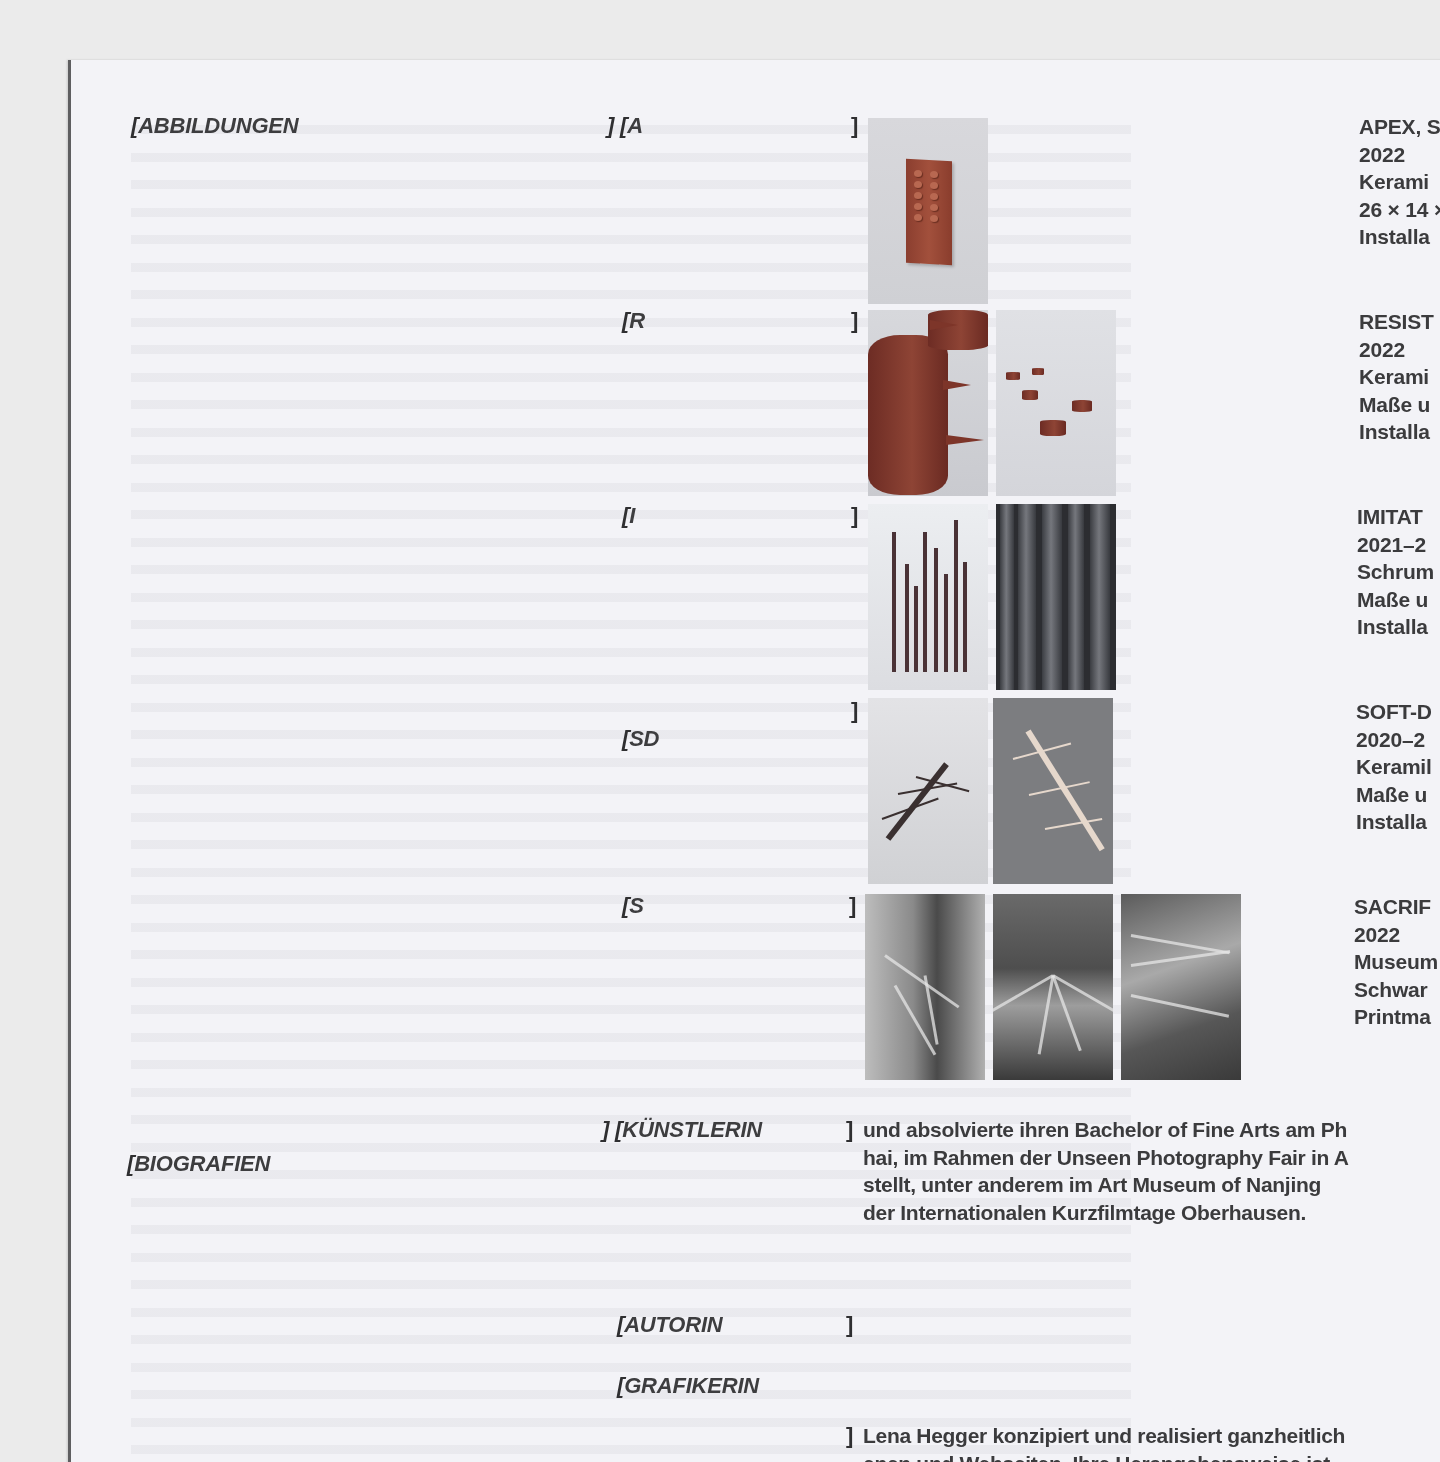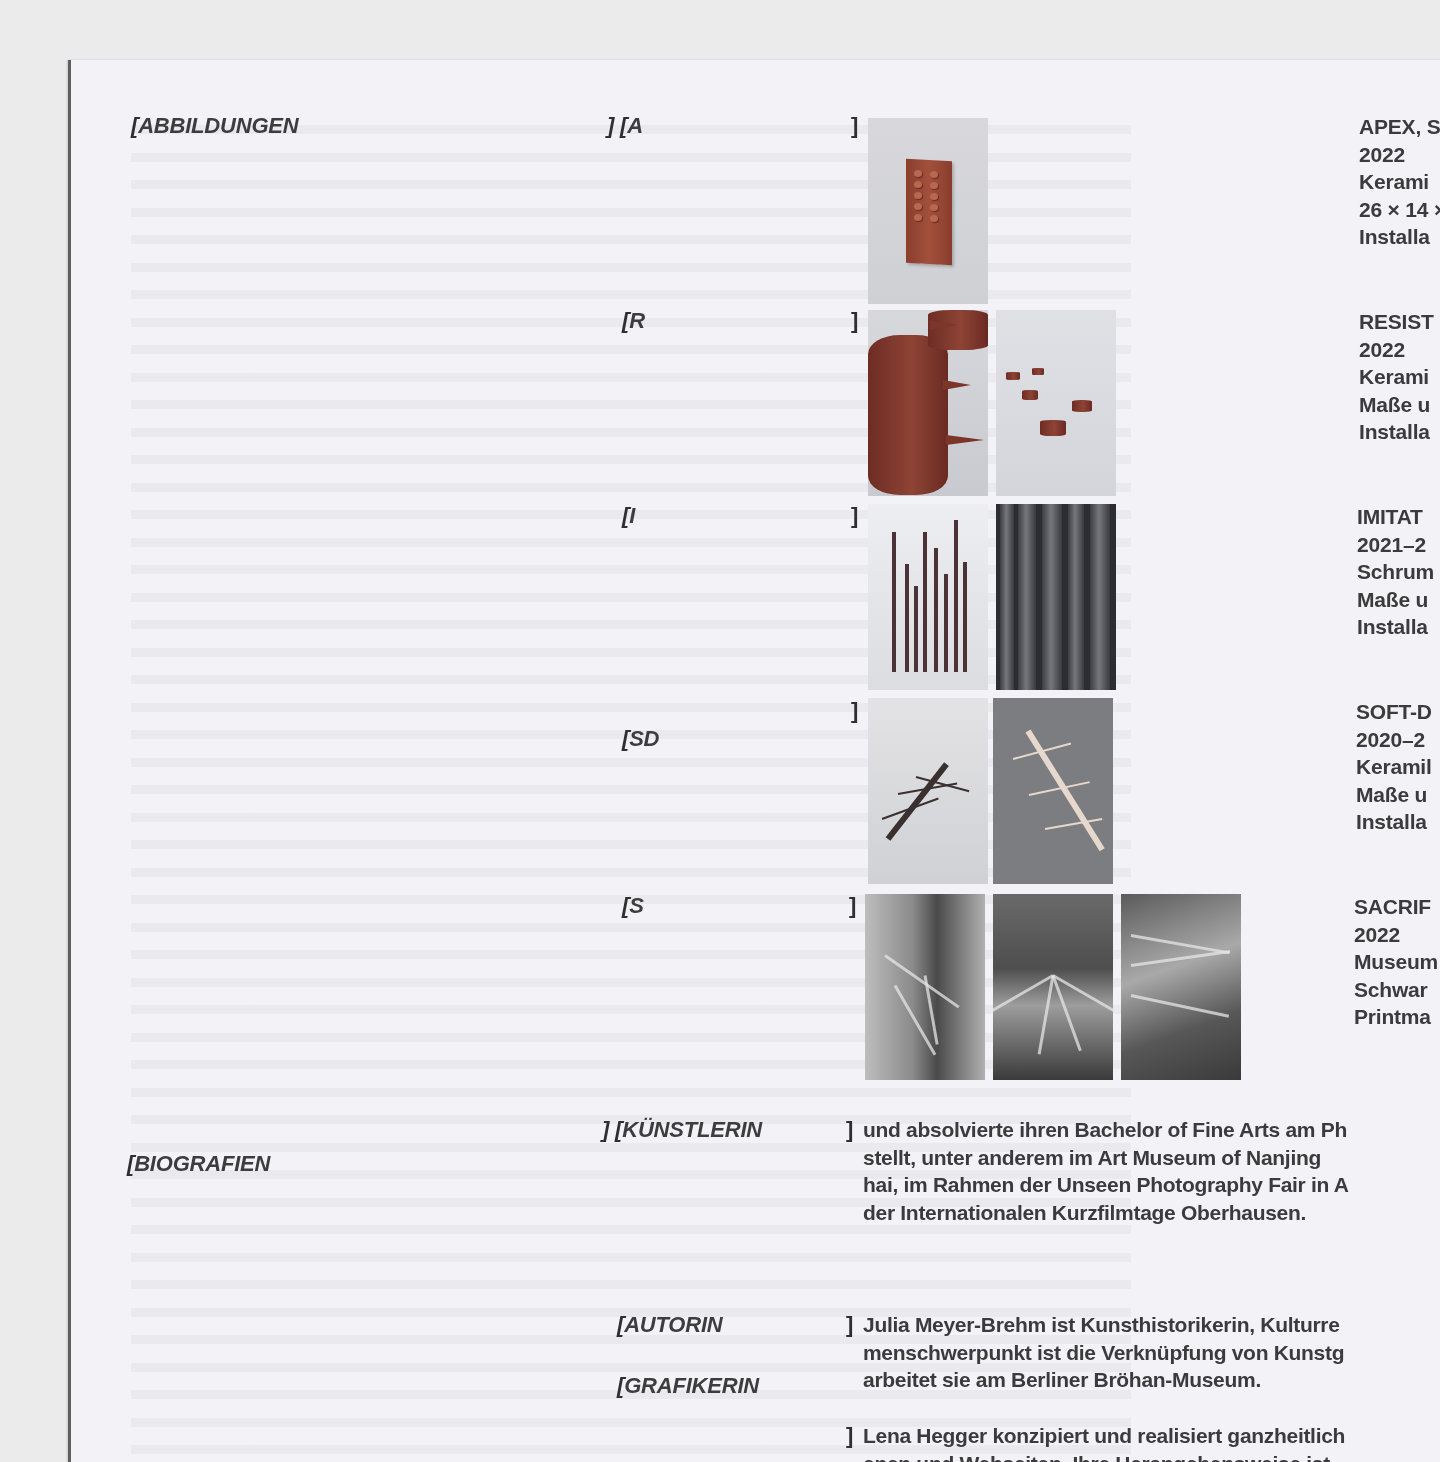--- a/index.html
+++ b/index.html
@@ -233,34 +233,29 @@
   <div class="abs label" style="left:56px; top:1091px;">
     <span class="bracket">[</span><span>BIOGRAFIEN</span>
   </div>
 
   <div class="abs label" style="left:531px; top:1057px;">
     <span class="bracket">]</span> <span class="bracket">[</span><span>KÜNSTLERIN</span>
   </div>
   <div class="abs bracket" style="left:775px; top:1057px;">]</div>
   <div class="abs" style="left:792px; top:1056px;">
     <div class="bio">und absolvierte ihren Bachelor of Fine Arts am Ph</div>
+    <div class="bio">hai, im Rahmen der Unseen Photography Fair in A</div>
     <div class="bio">stellt, unter anderem im Art Museum of Nanjing</div>
-    <div class="bio">hai, im Rahmen der Unseen Photography Fair in A</div>
     <div class="bio">der Internationalen Kurzfilmtage Oberhausen.</div>
   </div>
 
   <div class="abs label" style="left:546px; top:1252px;">
     <span class="bracket">[</span><span>AUTORIN</span>
   </div>
   <div class="abs bracket" style="left:775px; top:1252px;">]</div>
-  <div class="abs" style="left:792px; top:1251px;">
-    <div class="bio">Julia Meyer-Brehm ist Kunsthistorikerin, Kulturre</div>
-    <div class="bio">menschwerpunkt ist die Verknüpfung von Kunstg</div>
-    <div class="bio">arbeitet sie am Berliner Bröhan-Museum.</div>
-  </div>
 
   <div class="abs label" style="left:546px; top:1313px;">
     <span class="bracket">[</span><span>GRAFIKERIN</span>
   </div>
   <div class="abs bracket" style="left:775px; top:1363px;">]</div>
   <div class="abs" style="left:792px; top:1362px;">
     <div class="bio">Lena Hegger konzipiert und realisiert ganzheitlich</div>
     <div class="bio">enen und Webseiten. Ihre Herangehensweise ist</div>
   </div>
 </div>

